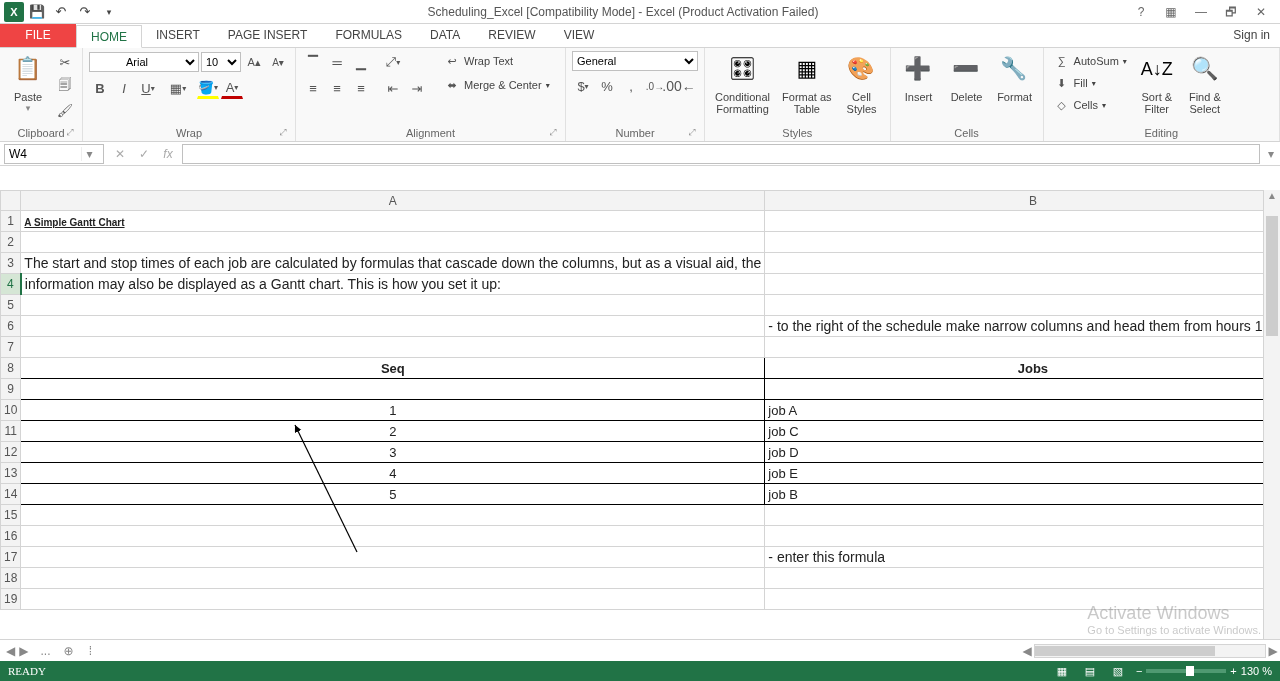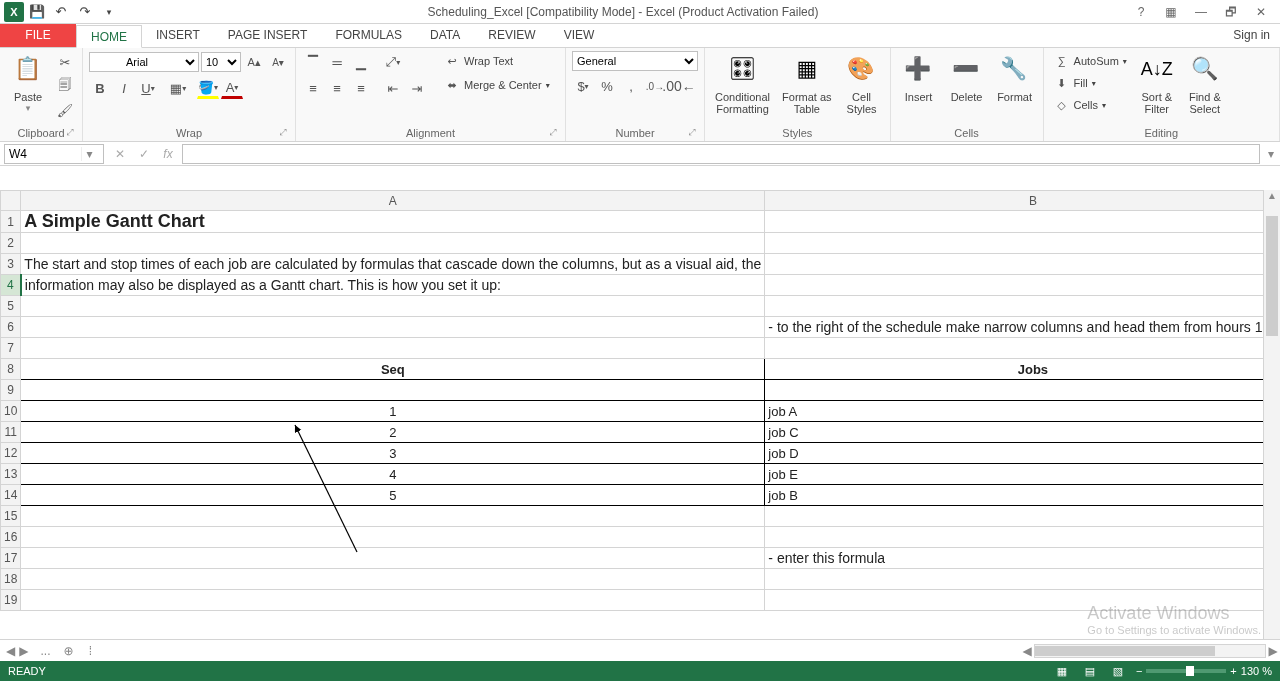--- a/index.html
+++ b/index.html
@@ -49,40 +49,40 @@
 
 .grid { position: absolute; top: 190px; left: 0; right: 0; bottom: 42px; overflow: hidden; background: #fff; }
 .gtbl { border-collapse: collapse; font-size: 13px; color: #222; table-layout: fixed; }
 .gtbl th, .gtbl td { border: 1px solid #d4d4d4; height: 21px; padding: 0 3px; overflow: hidden; white-space: nowrap; }
 .gtbl thead th { background: #f3f3f3; font-weight: 400; color: #555; font-size: 12px; text-align: center; height: 20px; }
 .gtbl .rowh { background: #f3f3f3; color: #555; font-size: 12px; text-align: center; width: 26px; }
 .gtbl td.sel-row .rowh, .gtbl tr.sel-row .rowh { background: #d5e6d5; border-right: 2px solid #217346; color: #217346; }
 .thick { border: 1px solid #000 !important; }
 .bld { font-weight: bold; }
 .ctr { text-align: center; }
-.title-cell { font-weight: bold; font-size: 18px; }
+.title-cell { font-weight: bold; text-decoration: underline; font-size: 10px; }
 .arrow-line { position: absolute; pointer-events: none; }
 .scroll-v { position: absolute; top: 190px; right: 0; width: 17px; bottom: 42px; background: #f3f3f3; border-left: 1px solid #d4d4d4; }
 .scroll-v .thumb { background: #cdcdcd; margin: 15px 2px 0 2px; height: 120px; }
 .scroll-v .arr { text-align: center; font-size: 10px; color: #888; }
 
 
 .sheettabs { position: absolute; bottom: 20px; left: 0; right: 0; height: 22px; background: #fff; display: flex; align-items: center; border-top: 1px solid #d4d4d4; }
 .sheettabs .navbtns { display: flex; margin: 0 6px; gap: 4px; color: #888; }
 .sheettabs .dots { color: #888; margin: 0 6px; }
 .sheettabs .stab { padding: 0 10px; font-size: 11px; height: 21px; line-height: 21px; border-right: 1px solid #d4d4d4; color: #444; background: #f1f1f1; }
 .sheettabs .stab.active { background: #fff; border-top: 1px solid #d4d4d4; font-weight: bold; }
 .sheettabs .add { width: 24px; text-align: center; color: #888; }
 .sheettabs .hscroll { margin-left: auto; height: 16px; width: 260px; display: flex; align-items: center; }
 .sheettabs .htrack { flex: 1; background: #f3f3f3; height: 14px; border: 1px solid #d4d4d4; position: relative; }
 .sheettabs .hthumb { position: absolute; left: 0; width: 180px; top: 1px; bottom: 1px; background: #cdcdcd; }
 
 
 .status { position: absolute; bottom: 0; left: 0; right: 0; height: 20px; background: #217346; color: #fff; display: flex; align-items: center; font-size: 11px; }
-.status .ready { margin-left: 8px; }
+.status .ready { margin-left: 8px; font-family: Liberation Serif, serif; }
 .status .right { margin-left: auto; display: flex; align-items: center; gap: 8px; margin-right: 8px; }
 .status .viewbtn { width: 20px; text-align: center; }
 .status .zoom { display: flex; align-items: center; gap: 4px; }
 .status .ztrack { width: 80px; height: 4px; background: #4f9971; position: relative; }
 .status .zthumb { position: absolute; left: 40px; top: -3px; width: 8px; height: 10px; background: #fff; }
 
 .watermark { position: absolute; right: 19px; bottom: 45px; color: rgba(120,120,120,.4); font-size: 18px; pointer-events: none; }
 .watermark small { display: block; font-size: 11px; }
 </style>
 </head>

